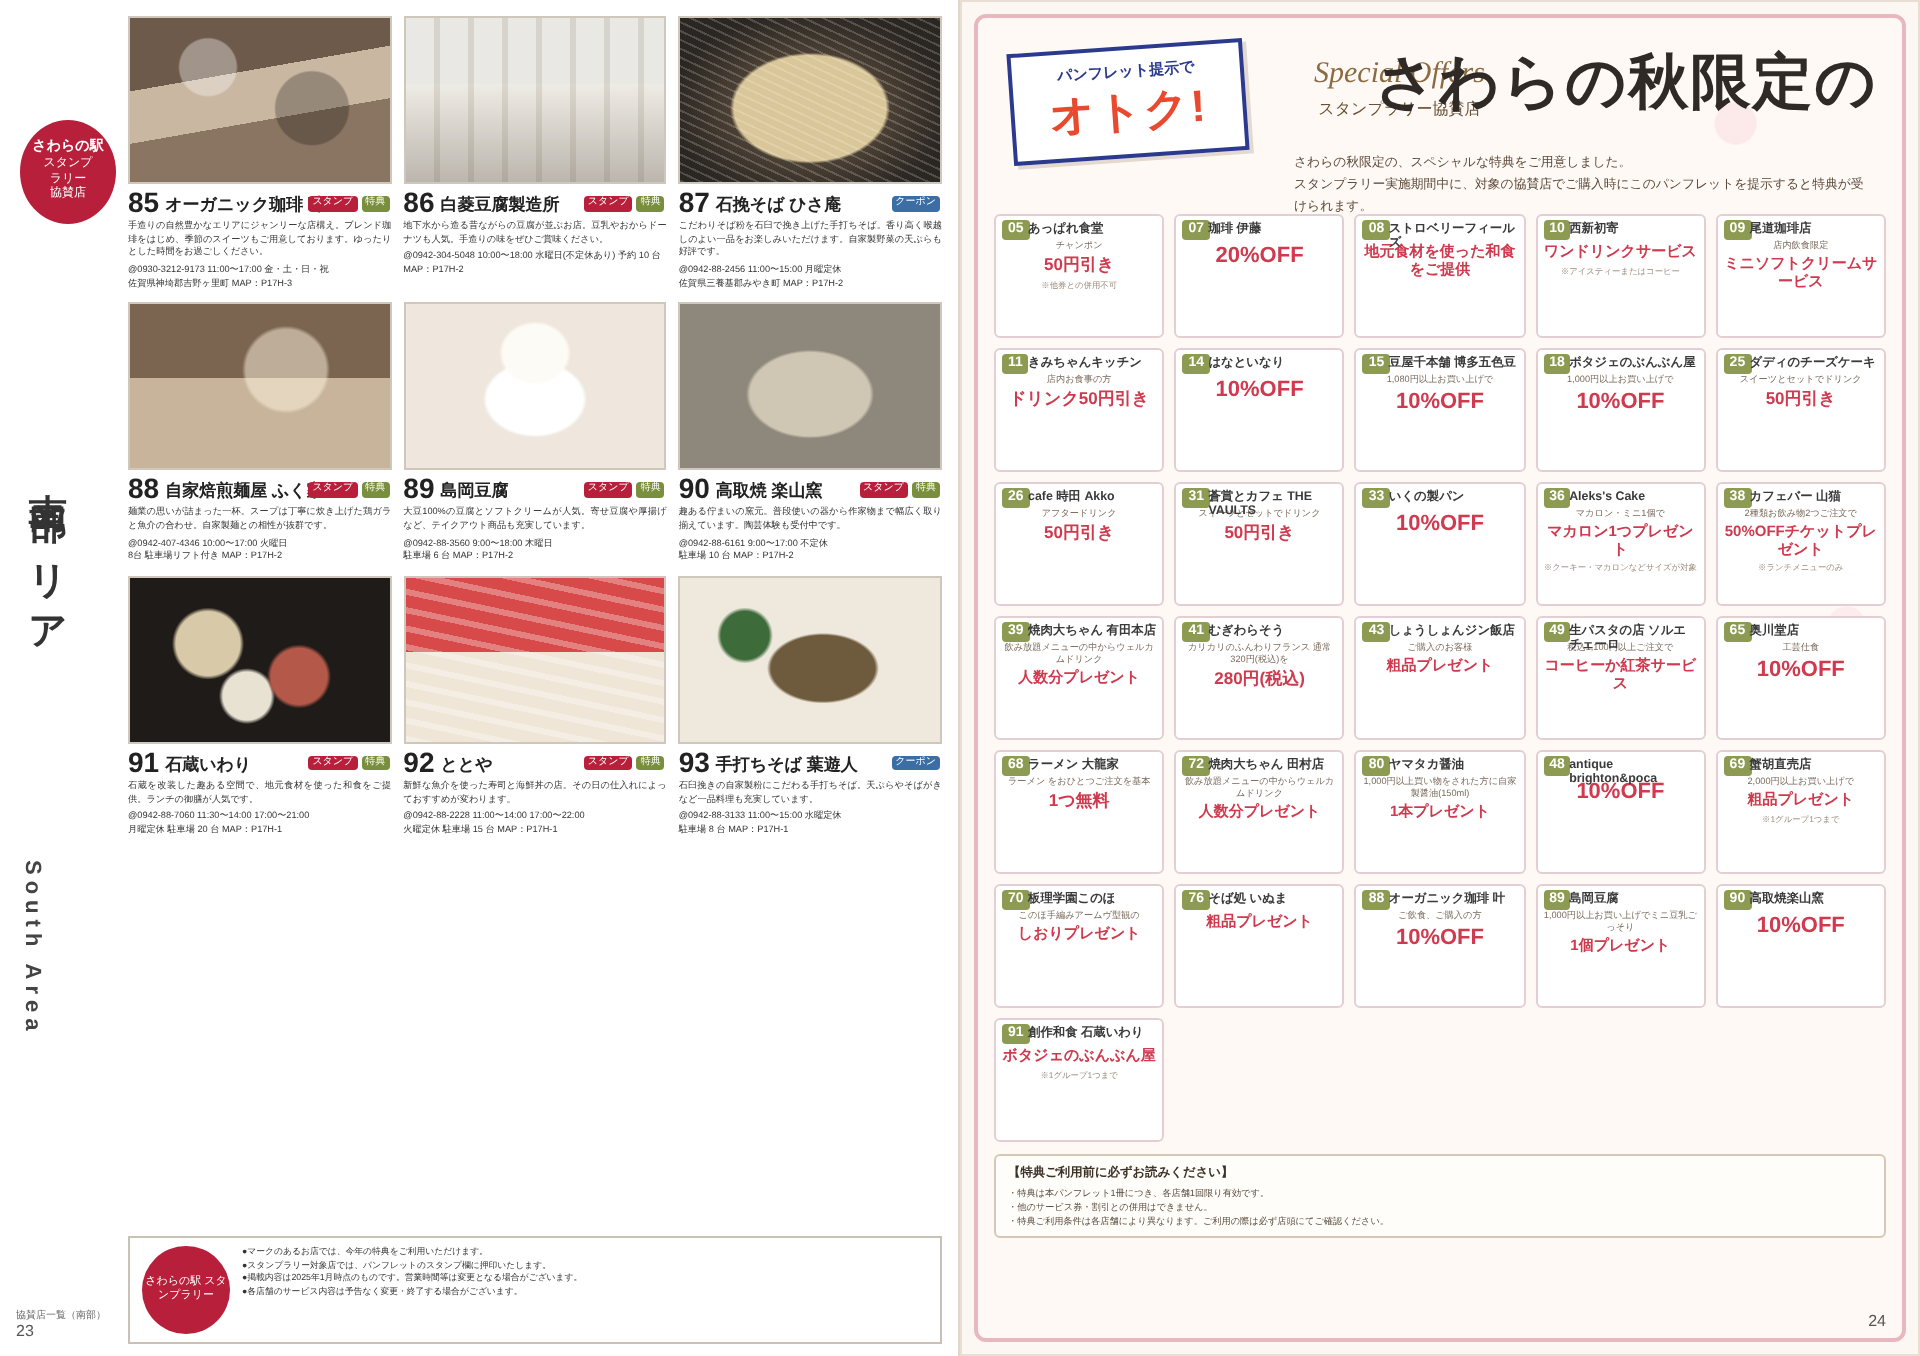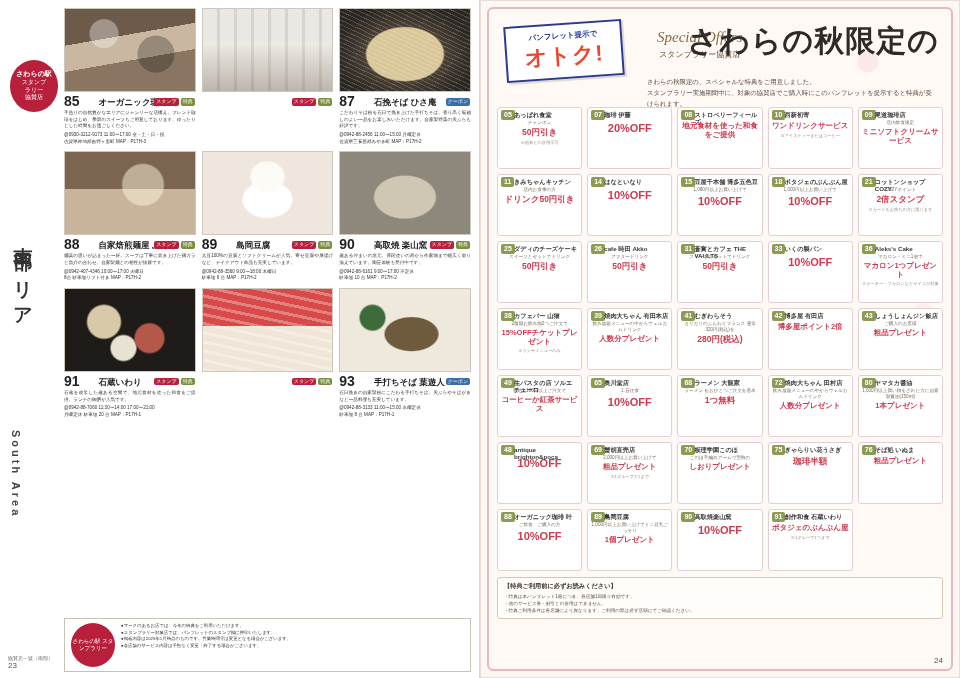--- a/index.html
+++ b/index.html
@@ -44,21 +44,21 @@
     position:absolute; left:64px; top:8px; right:8px;
     display:grid; grid-template-columns:repeat(3, 1fr); gap:6px 6px;
   }
   .card { position:relative; }
   .card .photo {
     width:100%; height:84px; border:1px solid #cfc7bc; background:#d8cfc4;
     position:relative; overflow:hidden;
   }
   .ph { position:absolute; inset:0; }
   .card .cap { padding:2px 0 0 0; }
-  .card .cap .titleline { display:flex; align-items:flex-start; gap:19px; }
+  .card .cap .titleline { display:flex; align-items:flex-start; gap:3px; }
   .num { font-size:14px; font-weight:bold; color:#222; line-height:1; }
   .shopname { font-size:8.5px; font-weight:bold; color:#222; line-height:1.2; padding-top:3px; }
   .tags { position:absolute; right:1px; top:90px; display:flex; gap:2px; }
   .tag {
     font-size:5px; color:#fff; background:#7a8f3d; border-radius:2px; padding:1px 2px;
     line-height:1.1; text-align:center;
   }
   .tag.alt { background:#b81f3a; }
   .tag.blue { background:#3b6ea5; }
   .desc { font-size:4.6px; line-height:1.45; color:#333; margin-top:2px; text-align:justify; }
@@ -193,20 +193,28 @@
         <div class="card">
           <div class="photo">
             <div class="ph" style="background:linear-gradient(180deg,#cfd6d8 0 40%,#e6e3dc 40% 100%);"></div>
             <div class="ph" style="background:repeating-linear-gradient(90deg,#f2efe8 0 14px,#d9d3c8 14px 17px);opacity:.75;"></div>
             <div class="ph" style="background:linear-gradient(0deg,rgba(90,80,70,.35),transparent 60%);"></div>
           </div>
           <div class="tags">
             <span class="tag alt">スタンプ</span>
             <span class="tag">特典</span>
           </div>
+          <div class="cap">
+            <div class="titleline">
+              <span class="num">86</span>
+              <span class="shopname">白菱豆腐製造所</span>
+            </div>
+            <div class="desc" style="white-space: pre-line;">地下水から造る昔ながらの豆腐が並ぶお店。豆乳やおからドーナツも人気。手造りの味をぜひご賞味ください。</div>
+            <div class="info" style="white-space: pre-line;">@0942-304-5048 10:00〜18:00 水曜日(不定休あり) 予約 10 台 MAP：P17H-2</div>
+          </div>
         </div>
 
         <div class="card">
           <div class="photo">
             <div class="ph" style="background:#2a2622;"></div>
             <div class="ph" style="background:radial-gradient(ellipse at 50% 55%, #d9c79a 0 38px, #4a3f33 40px, #2a2622 70px);"></div>
             <div class="ph" style="background:repeating-linear-gradient(25deg, rgba(255,255,255,.18) 0 1px, transparent 1px 4px);"></div>
           </div>
           <div class="tags">
             <span class="tag blue">クーポン</span>
@@ -304,20 +312,29 @@
         </div>
 
         <div class="card">
           <div class="photo">
             <div class="ph" style="background:linear-gradient(180deg,#d84a4a 0 45%,#f0e6d8 45% 100%);"></div>
             <div class="ph" style="background:repeating-linear-gradient(12deg, rgba(255,255,255,.5) 0 3px, transparent 3px 9px);opacity:.6;"></div>
           </div>
           <div class="tags">
             <span class="tag alt">スタンプ</span>
             <span class="tag">特典</span>
+          </div>
+          <div class="cap">
+            <div class="titleline">
+              <span class="num">92</span>
+              <span class="shopname">ととや</span>
+            </div>
+            <div class="desc" style="white-space: pre-line;">新鮮な魚介を使った寿司と海鮮丼の店。その日の仕入れによっておすすめが変わります。</div>
+            <div class="info" style="white-space: pre-line;">@0942-88-2228 11:00〜14:00 17:00〜22:00
+火曜定休 駐車場 15 台 MAP：P17H-1</div>
           </div>
         </div>
 
         <div class="card">
           <div class="photo">
             <div class="ph" style="background:#efe9dd;"></div>
             <div class="ph" style="background:radial-gradient(ellipse at 55% 55%, #6e5a3c 0 26px, transparent 28px), radial-gradient(circle at 25% 35%, #3d6b3a 0 12px, transparent 14px);"></div>
           </div>
           <div class="tags">
             <span class="tag blue">クーポン</span>
@@ -427,27 +444,20 @@
             <div class="cfoot"></div>
           </div>
           <div class="coupon">
             <span class="cn">18</span>
             <span class="cshop">ボタジェのぶんぶん屋</span>
             <div class="cnote">1,000円以上お買い上げで</div>
             <div class="coffer ">10%OFF</div>
             <div class="cfoot"></div>
           </div>
           <div class="coupon">
-            <span class="cn">21</span>
-            <span class="cshop">コットンショップCOZY</span>
-            <div class="cnote">COZYポイント</div>
-            <div class="coffer sm">2倍スタンプ</div>
-            <div class="cfoot">※カードをお持ちの方に限ります</div>
-          </div>
-          <div class="coupon">
             <span class="cn">25</span>
             <span class="cshop">ダディのチーズケーキ</span>
             <div class="cnote">スイーツとセットでドリンク</div>
             <div class="coffer sm">50円引き</div>
             <div class="cfoot"></div>
           </div>
           <div class="coupon">
             <span class="cn">26</span>
             <span class="cshop">cafe 時田 Akko</span>
             <div class="cnote">アフタードリンク</div>
@@ -472,42 +482,35 @@
             <span class="cn">36</span>
             <span class="cshop">Aleks's Cake</span>
             <div class="cnote">マカロン・ミニ1個で</div>
             <div class="coffer xs">マカロン1つプレゼント</div>
             <div class="cfoot">※クーキー・マカロンなどサイズが対象</div>
           </div>
           <div class="coupon">
             <span class="cn">38</span>
             <span class="cshop">カフェバー 山猫</span>
             <div class="cnote">2種類お飲み物2つご注文で</div>
-            <div class="coffer xs">15%OFFチケットプレゼント</div>
+            <div class="coffer xs">50%OFFチケットプレゼント</div>
             <div class="cfoot">※ランチメニューのみ</div>
           </div>
           <div class="coupon">
             <span class="cn">39</span>
             <span class="cshop">焼肉大ちゃん 有田本店</span>
             <div class="cnote">飲み放題メニューの中からウェルカムドリンク</div>
             <div class="coffer xs">人数分プレゼント</div>
             <div class="cfoot"></div>
           </div>
           <div class="coupon">
             <span class="cn">41</span>
             <span class="cshop">むぎわらそう</span>
             <div class="cnote">カリカリのふんわりフランス 通常320円(税込)を</div>
             <div class="coffer sm">280円(税込)</div>
-            <div class="cfoot"></div>
-          </div>
-          <div class="coupon">
-            <span class="cn">42</span>
-            <span class="cshop">博多屋 有田店</span>
-            <div class="cnote"></div>
-            <div class="coffer xs">博多屋ポイント2倍</div>
             <div class="cfoot"></div>
           </div>
           <div class="coupon">
             <span class="cn">43</span>
             <span class="cshop">しょうしょんジン飯店</span>
             <div class="cnote">ご購入のお客様</div>
             <div class="coffer xs">粗品プレゼント</div>
             <div class="cfoot"></div>
           </div>
           <div class="coupon">
@@ -560,27 +563,20 @@
             <div class="cfoot">※1グループ1つまで</div>
           </div>
           <div class="coupon">
             <span class="cn">70</span>
             <span class="cshop">板理学園このほ</span>
             <div class="cnote">このほ手編みアームヴ型観の</div>
             <div class="coffer xs">しおりプレゼント</div>
             <div class="cfoot"></div>
           </div>
           <div class="coupon">
-            <span class="cn">75</span>
-            <span class="cshop">ぎゃらりい花うさぎ</span>
-            <div class="cnote"></div>
-            <div class="coffer sm">珈琲半額</div>
-            <div class="cfoot"></div>
-          </div>
-          <div class="coupon">
             <span class="cn">76</span>
             <span class="cshop">そば処 いぬま</span>
             <div class="cnote"></div>
             <div class="coffer xs">粗品プレゼント</div>
             <div class="cfoot"></div>
           </div>
           <div class="coupon">
             <span class="cn">88</span>
             <span class="cshop">オーガニック珈琲 叶</span>
             <div class="cnote">ご飲食、ご購入の方</div>

